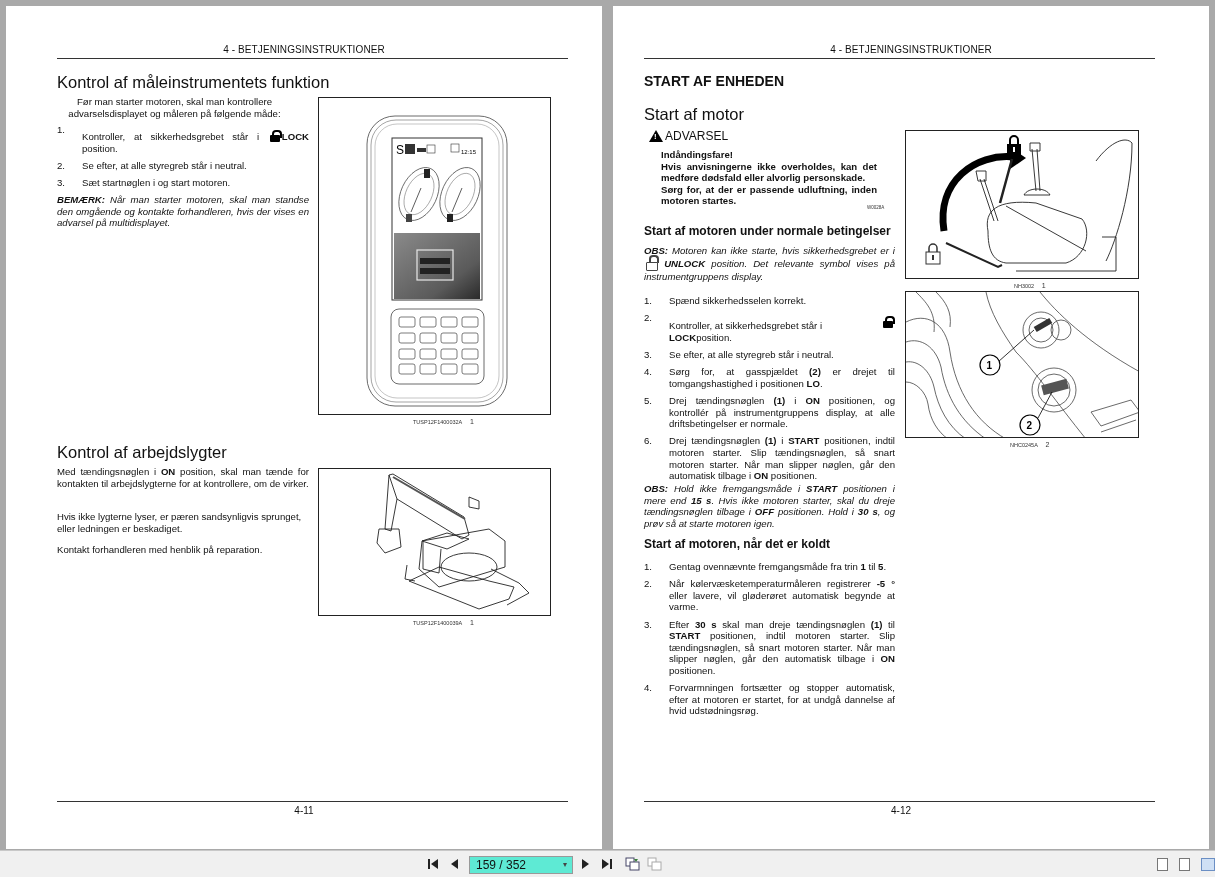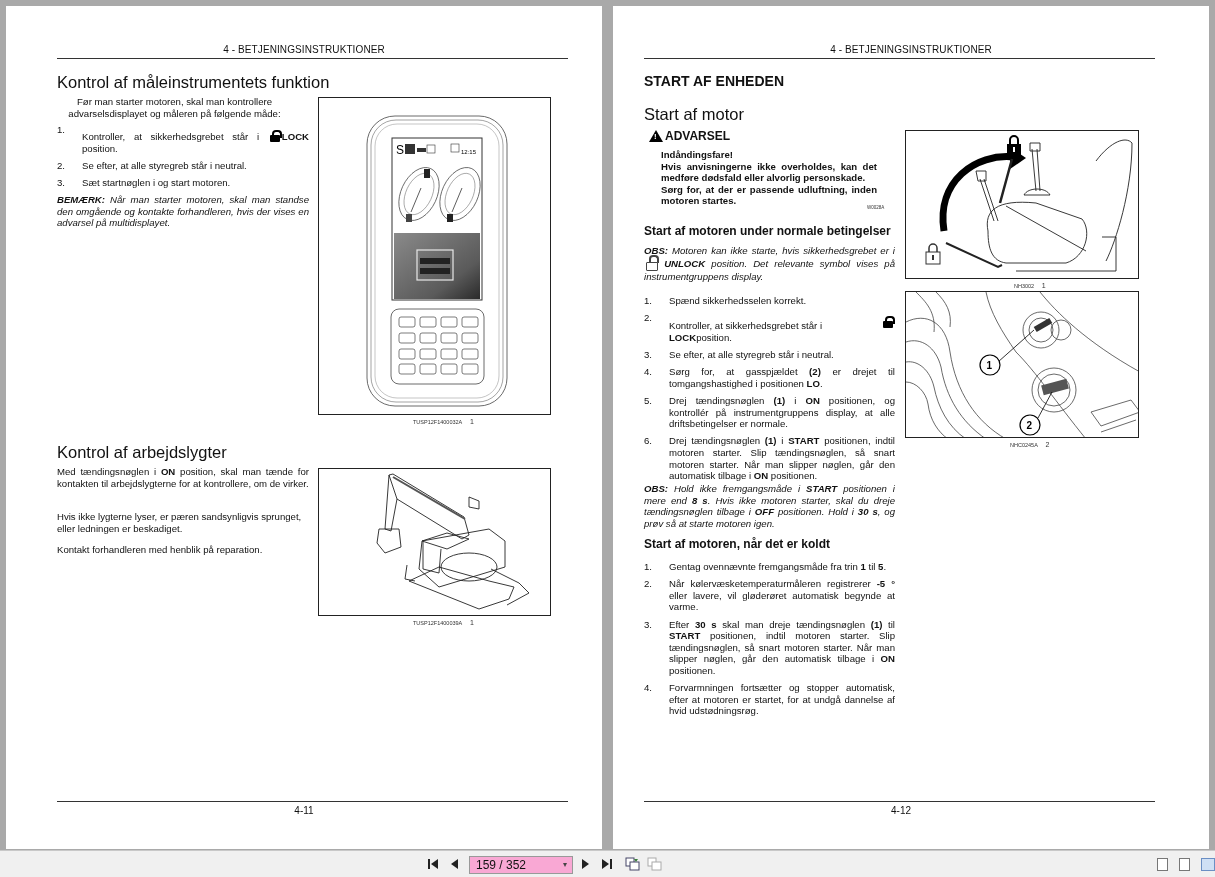--- a/index.html
+++ b/index.html
@@ -20,28 +20,28 @@
   .li { position: relative; padding-left: 25px; margin-bottom: 5.6px; text-align: justify; }
   .li .n { position: absolute; left: 0; top: 0; }
   .lock { display: inline-block; width: 10px; height: 12px; position: relative; vertical-align: -2px; margin: 0 2px; }
   .lock::before { content: ""; position: absolute; left: 2px; top: 0; width: 6px; height: 6px; border: 2px solid #000; border-bottom: none; border-radius: 4px 4px 0 0; }
   .lock::after { content: ""; position: absolute; left: 0; top: 5px; width: 10px; height: 7px; background: #000; border-radius: 1px; }
   .lock.open::before { left: 3px; top: -2px; border-color: #444; }
   .lock.open::after { background: #fff; border: 1px solid #444; }
   .figure { position: absolute; border: 1px solid #222; background: #fff; overflow: hidden; }
   .caption { position: absolute; font-size: 5.5px; color: #333; }
   .warn { position: absolute; font-size: 9.6px; line-height: 11.6px; font-weight: bold; }
-  .warn-title { position: absolute; font-size: 12px; font-weight: bold; display: flex; align-items: center; gap: 2px; }
+  .warn-title { position: absolute; font-size: 12px; font-weight: normal; display: flex; align-items: center; gap: 2px; }
   .tri { width: 0; height: 0; border-left: 7px solid transparent; border-right: 7px solid transparent; border-bottom: 12px solid #000; position: relative; }
   .tri::after { content: "!"; position: absolute; left: -2px; top: 2px; color: #fff; font-size: 8px; font-weight: bold; }
   .code-small { position: absolute; font-size: 4.5px; color: #333; }
   
   .toolbar { position: absolute; left: 0; top: 850px; width: 1215px; height: 27px; background: #f0f0f0; border-top: 1px solid #c8c8c8; }
   .tb-btn { position: absolute; top: 6px; height: 14px; display: flex; align-items: center; justify-content: center; font-size: 11px; color: #222; cursor: pointer; }
-  .page-box { position: absolute; left: 469px; top: 5px; width: 104px; height: 18px; border: 1px solid #999; background: #f9a8d4; font-size: 12px; line-height: 16px; padding-left: 6px; color: #111; }
+  .page-box { position: absolute; left: 469px; top: 5px; width: 104px; height: 18px; border: 1px solid #999; background: #5eead4; font-size: 12px; line-height: 16px; padding-left: 6px; color: #111; }
   .page-box .dd { position: absolute; right: 5px; top: 0; font-size: 8px; color: #444; }
   .view-icon { position: absolute; top: 7px; width: 11px; height: 13px; border: 1px solid #777; background: #fff; }
   .view-icon.sel { background: #cfe0f5; border-color: #6b8fc4; }
 </style>
 </head>
 <body>
 
 <div class="viewer">
 
   <div class="page left">
@@ -208,21 +208,21 @@
         <span class="n">5.</span>
         <span>Drej tændingsnøglen </span><b>(1)</b><span> i </span><b>ON</b><span> positionen, og kontrollér på instrumentgruppens display, at alle driftsbetingelser er normale.</span>
       </div>
       <div class="li">
         <span class="n">6.</span>
         <span>Drej tændingsnøglen </span><b>(1)</b><span> i </span><b>START</b><span> positionen, indtil motoren starter. Slip tændingsnøglen, så snart motoren starter.  Når man slipper nøglen, går den automatisk tilbage i </span><b>ON</b><span> positionen.</span>
       </div>
     </div>
 
     <div class="para note" style="left:31px; top:477px; width:251px;">
-      <b>OBS:</b><span> Hold ikke fremgangsmåde i </span><b>START</b><span> positionen i mere end </span><b>8 s</b><span>.  Hvis ikke motoren starter, skal du dreje tændingsnøglen tilbage i </span><b>OFF</b><span> positionen. Hold i </span><b>30 s</b><span>, og prøv så at starte motoren igen.</span>
+      <b>OBS:</b><span> Hold ikke fremgangsmåde i </span><b>START</b><span> positionen i mere end </span><b>15 s</b><span>.  Hvis ikke motoren starter, skal du dreje tændingsnøglen tilbage i </span><b>OFF</b><span> positionen. Hold i </span><b>30 s</b><span>, og prøv så at starte motoren igen.</span>
     </div>
 
     <div class="h3" style="left:31px; top:531px;">Start af motoren, når det er koldt</div>
 
     <div class="list" style="left:31px; top:555px; width:251px;">
       <div class="li">
         <span class="n">1.</span>
         <span>Gentag ovennævnte fremgangsmåde fra trin </span><b>1</b><span> til </span><b>5</b><span>.</span>
       </div>
       <div class="li">

